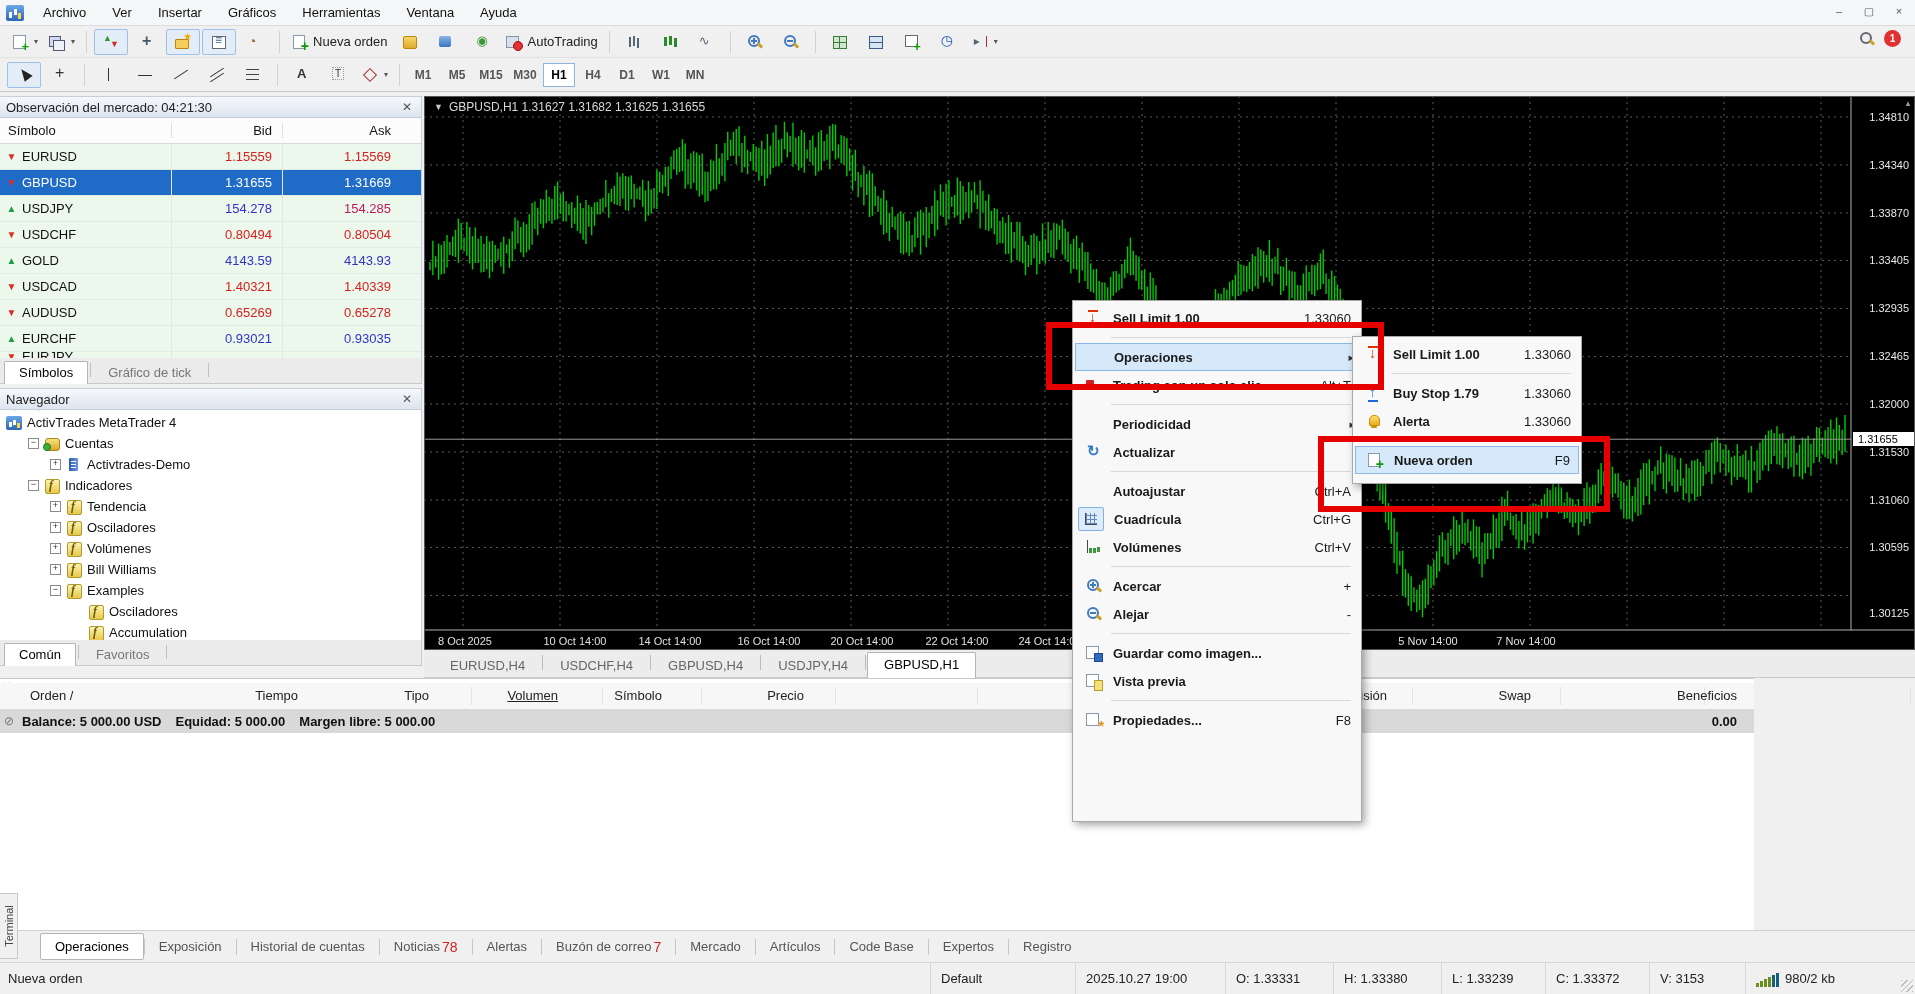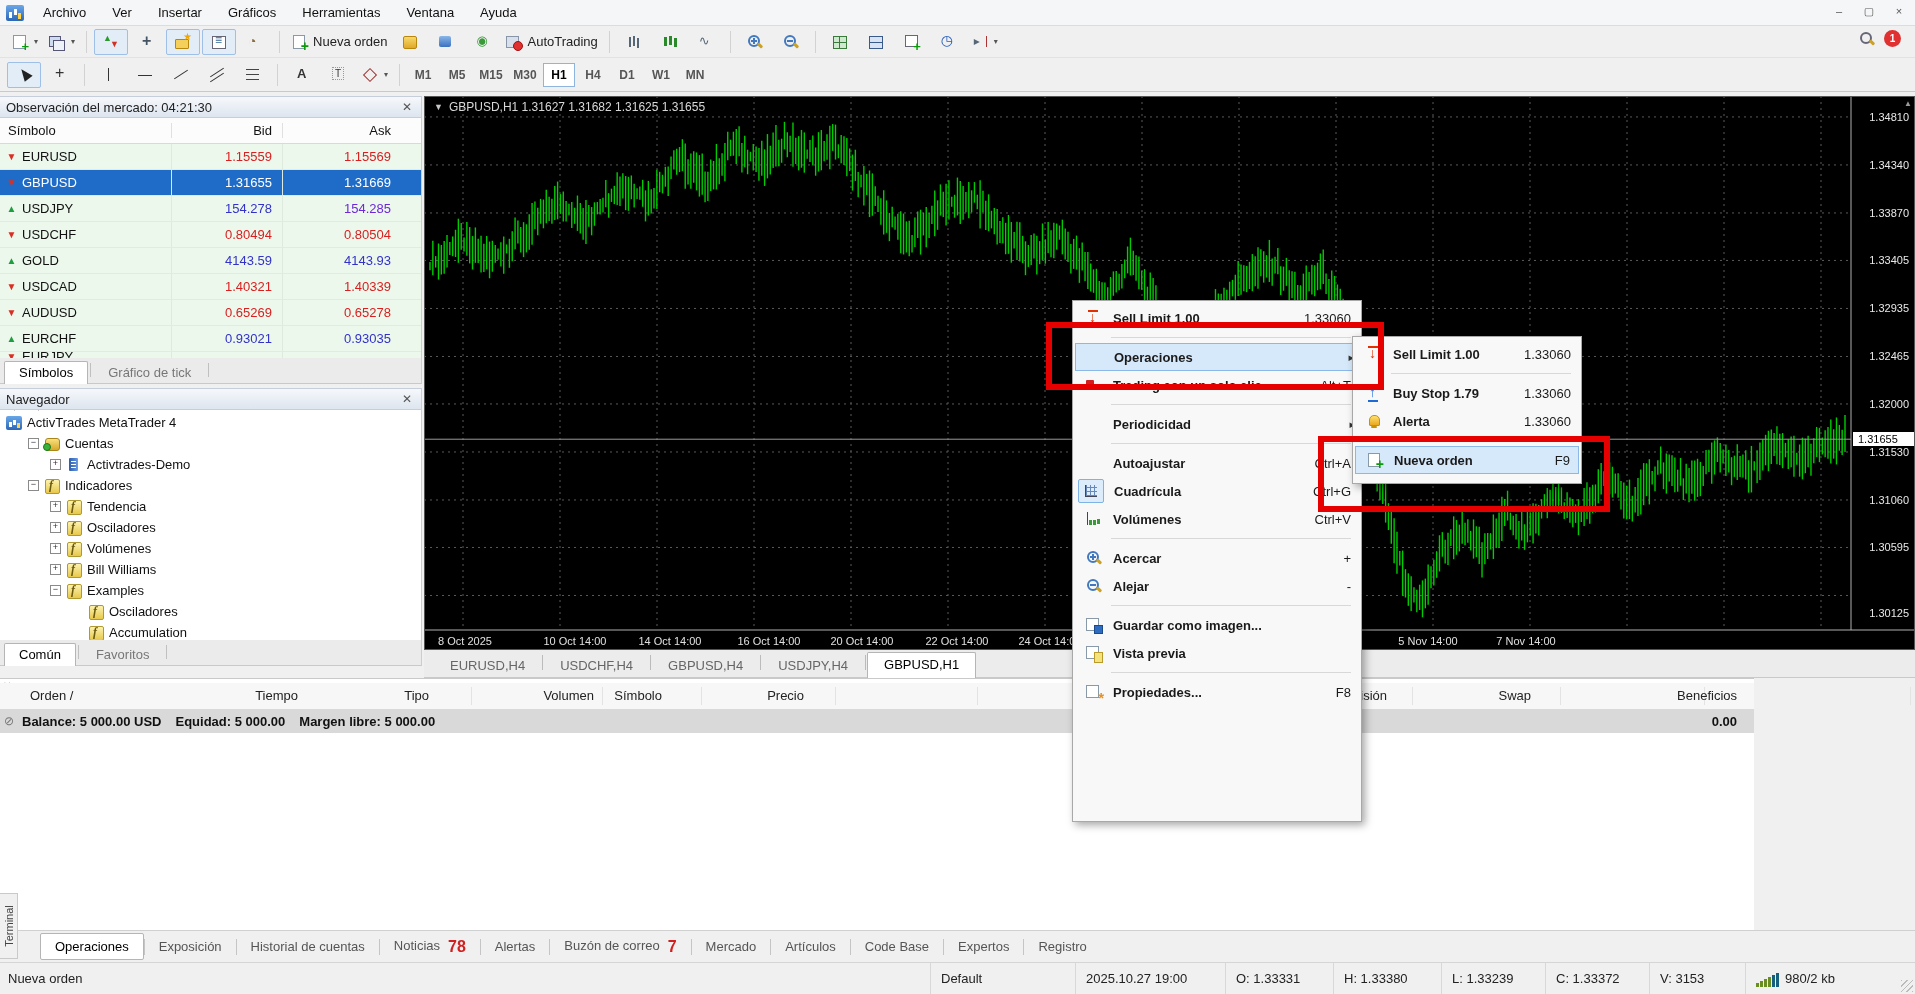--- a/index.html
+++ b/index.html
@@ -154,21 +154,21 @@
   .term-header{position:absolute;left:0;top:4px;width:100%;height:26px;background:#f7f7f7;border-bottom:1px solid #e4e4e4;}
   .th-cell{position:absolute;top:5px;font-size:13px;color:#222;}
   .th-sep{position:absolute;top:4px;width:1px;height:18px;background:#e3e3e3;}
   .balance-row{position:absolute;left:0;top:30px;width:100%;height:24px;background:#d9d9d9;display:flex;align-items:center;font-weight:bold;gap:14px;padding-left:22px;box-sizing:border-box;}
   .balance-icon{position:absolute;left:4px;color:#777;font-size:12px;font-weight:normal;}
   .balance-right{position:absolute;right:17px;font-weight:bold;}
   
   .bottom-tabs{position:absolute;left:0;top:930px;width:1915px;height:32px;background:#f0f0f0;border-top:1px solid #d0d0d0;display:flex;align-items:center;padding-left:40px;box-sizing:border-box;}
   .btab{padding:5px 14px;color:#555;font-size:13px;display:flex;align-items:flex-start;}
   .btab.active{background:#fff;border:1px solid #b5b5b5;color:#000;border-radius:2px;font-weight:normal;}
-  .btab sub{color:#d02020;font-size:16px;font-weight:bold;margin-left:8px;}
+  .btab sub{color:#d02020;font-size:14px;font-weight:normal;margin-left:2px;}
   .btab-div{width:1px;height:16px;background:#c5c5c5;}
   .term-side{position:absolute;left:0;top:893px;width:17px;height:64px;border:1px solid #c9c9c9;border-left:none;background:#f0f0f0;display:flex;align-items:center;justify-content:center;}
   .term-side span{transform:rotate(-90deg);font-size:11px;color:#444;white-space:nowrap;}
   
   .statusbar{position:absolute;left:0;top:962px;width:1915px;height:32px;background:#f0f0f0;border-top:1px solid #d5d5d5;display:flex;align-items:center;box-sizing:border-box;}
   .sb-seg{height:100%;display:flex;align-items:center;padding:0 10px;border-left:1px solid #d8d8d8;font-size:13px;color:#222;box-sizing:border-box;}
   .sb-msg{flex:1;border-left:none;padding-left:8px;}
   .traffic{display:flex;align-items:flex-end;gap:1px;margin-right:6px;height:16px;}
   .traffic i{display:block;width:3px;background:#6b8e23;}
   .traffic i:nth-child(n+5){background:#17607d;}
@@ -361,21 +361,21 @@
         </div>
         <div class="c2" style="color: rgb(216, 32, 32);">1.31655</div>
         <div class="c3" style="color: rgb(216, 32, 32);">1.31669</div>
       </div>
       <div class="mw-row">
         <div class="c1">
           <span class="mw-arrow" style="color: rgb(30, 158, 62);">▲</span>
           <span>USDJPY</span>
         </div>
         <div class="c2" style="color: rgb(50, 50, 200);">154.278</div>
-        <div class="c3" style="color: #6d28d9;">154.285</div>
+        <div class="c3" style="color: #be185d;">154.285</div>
       </div>
       <div class="mw-row">
         <div class="c1">
           <span class="mw-arrow" style="color: rgb(217, 48, 37);">▼</span>
           <span>USDCHF</span>
         </div>
         <div class="c2" style="color: rgb(216, 32, 32);">0.80494</div>
         <div class="c3" style="color: rgb(216, 32, 32);">0.80504</div>
       </div>
       <div class="mw-row">
@@ -1074,21 +1074,21 @@
     </div>
 
   <div class="terminal">
     <span class="term-close">✕</span>
     <div class="term-header" id="term-header">
         <div class="th-cell" style="left: 30px;">Orden  /</div>
         <div class="th-cell" style="right: 1456px;">Tiempo</div>
         <div class="th-sep" style="left: 471px;"></div>
         <div class="th-cell" style="right: 1325px;">Tipo</div>
         <div class="th-sep" style="left: 602px;"></div>
-        <div class="th-cell" style="right: 1160px;">Volumen</div>
+        <div class="th-cell" style="right: 1196px; text-decoration: underline;">Volumen</div>
         <div class="th-sep" style="left: 701px;"></div>
         <div class="th-cell" style="right: 1092px;">Símbolo</div>
         <div class="th-sep" style="left: 835px;"></div>
         <div class="th-cell" style="right: 950px;">Precio</div>
         <div class="th-sep" style="left: 977px;"></div>
         <div class="th-cell" style="right: 515px;">Precio</div>
         <div class="th-sep" style="left: 1412px;"></div>
         <div class="th-cell" style="right: 367px;">Comisión</div>
         <div class="th-sep" style="left: 1560px;"></div>
         <div class="th-cell" style="right: 223px;">Swap</div>
@@ -1201,20 +1201,27 @@
         <span class="cm-label">Trading con un solo clic</span>
         <span class="cm-right">Alt+T</span>
       </div>
       <div class="cm-sep"></div>
       <div class="cm-item">
         <span class="cm-icon"></span>
         <span class="cm-label">Periodicidad</span>
         <span class="cm-right"></span>
         <span class="cm-arrow">▸</span>
       </div>
+      <div class="cm-item">
+        <span class="cm-icon">
+          <span class="ic ic-refresh"></span>
+        </span>
+        <span class="cm-label">Actualizar</span>
+        <span class="cm-right"></span>
+      </div>
       <div class="cm-sep"></div>
       <div class="cm-item">
         <span class="cm-icon"></span>
         <span class="cm-label">Autoajustar</span>
         <span class="cm-right">Ctrl+A</span>
       </div>
       <div class="cm-item">
         <span class="cm-icon icbox">
           <span class="ic ic-grid"></span>
         </span>

